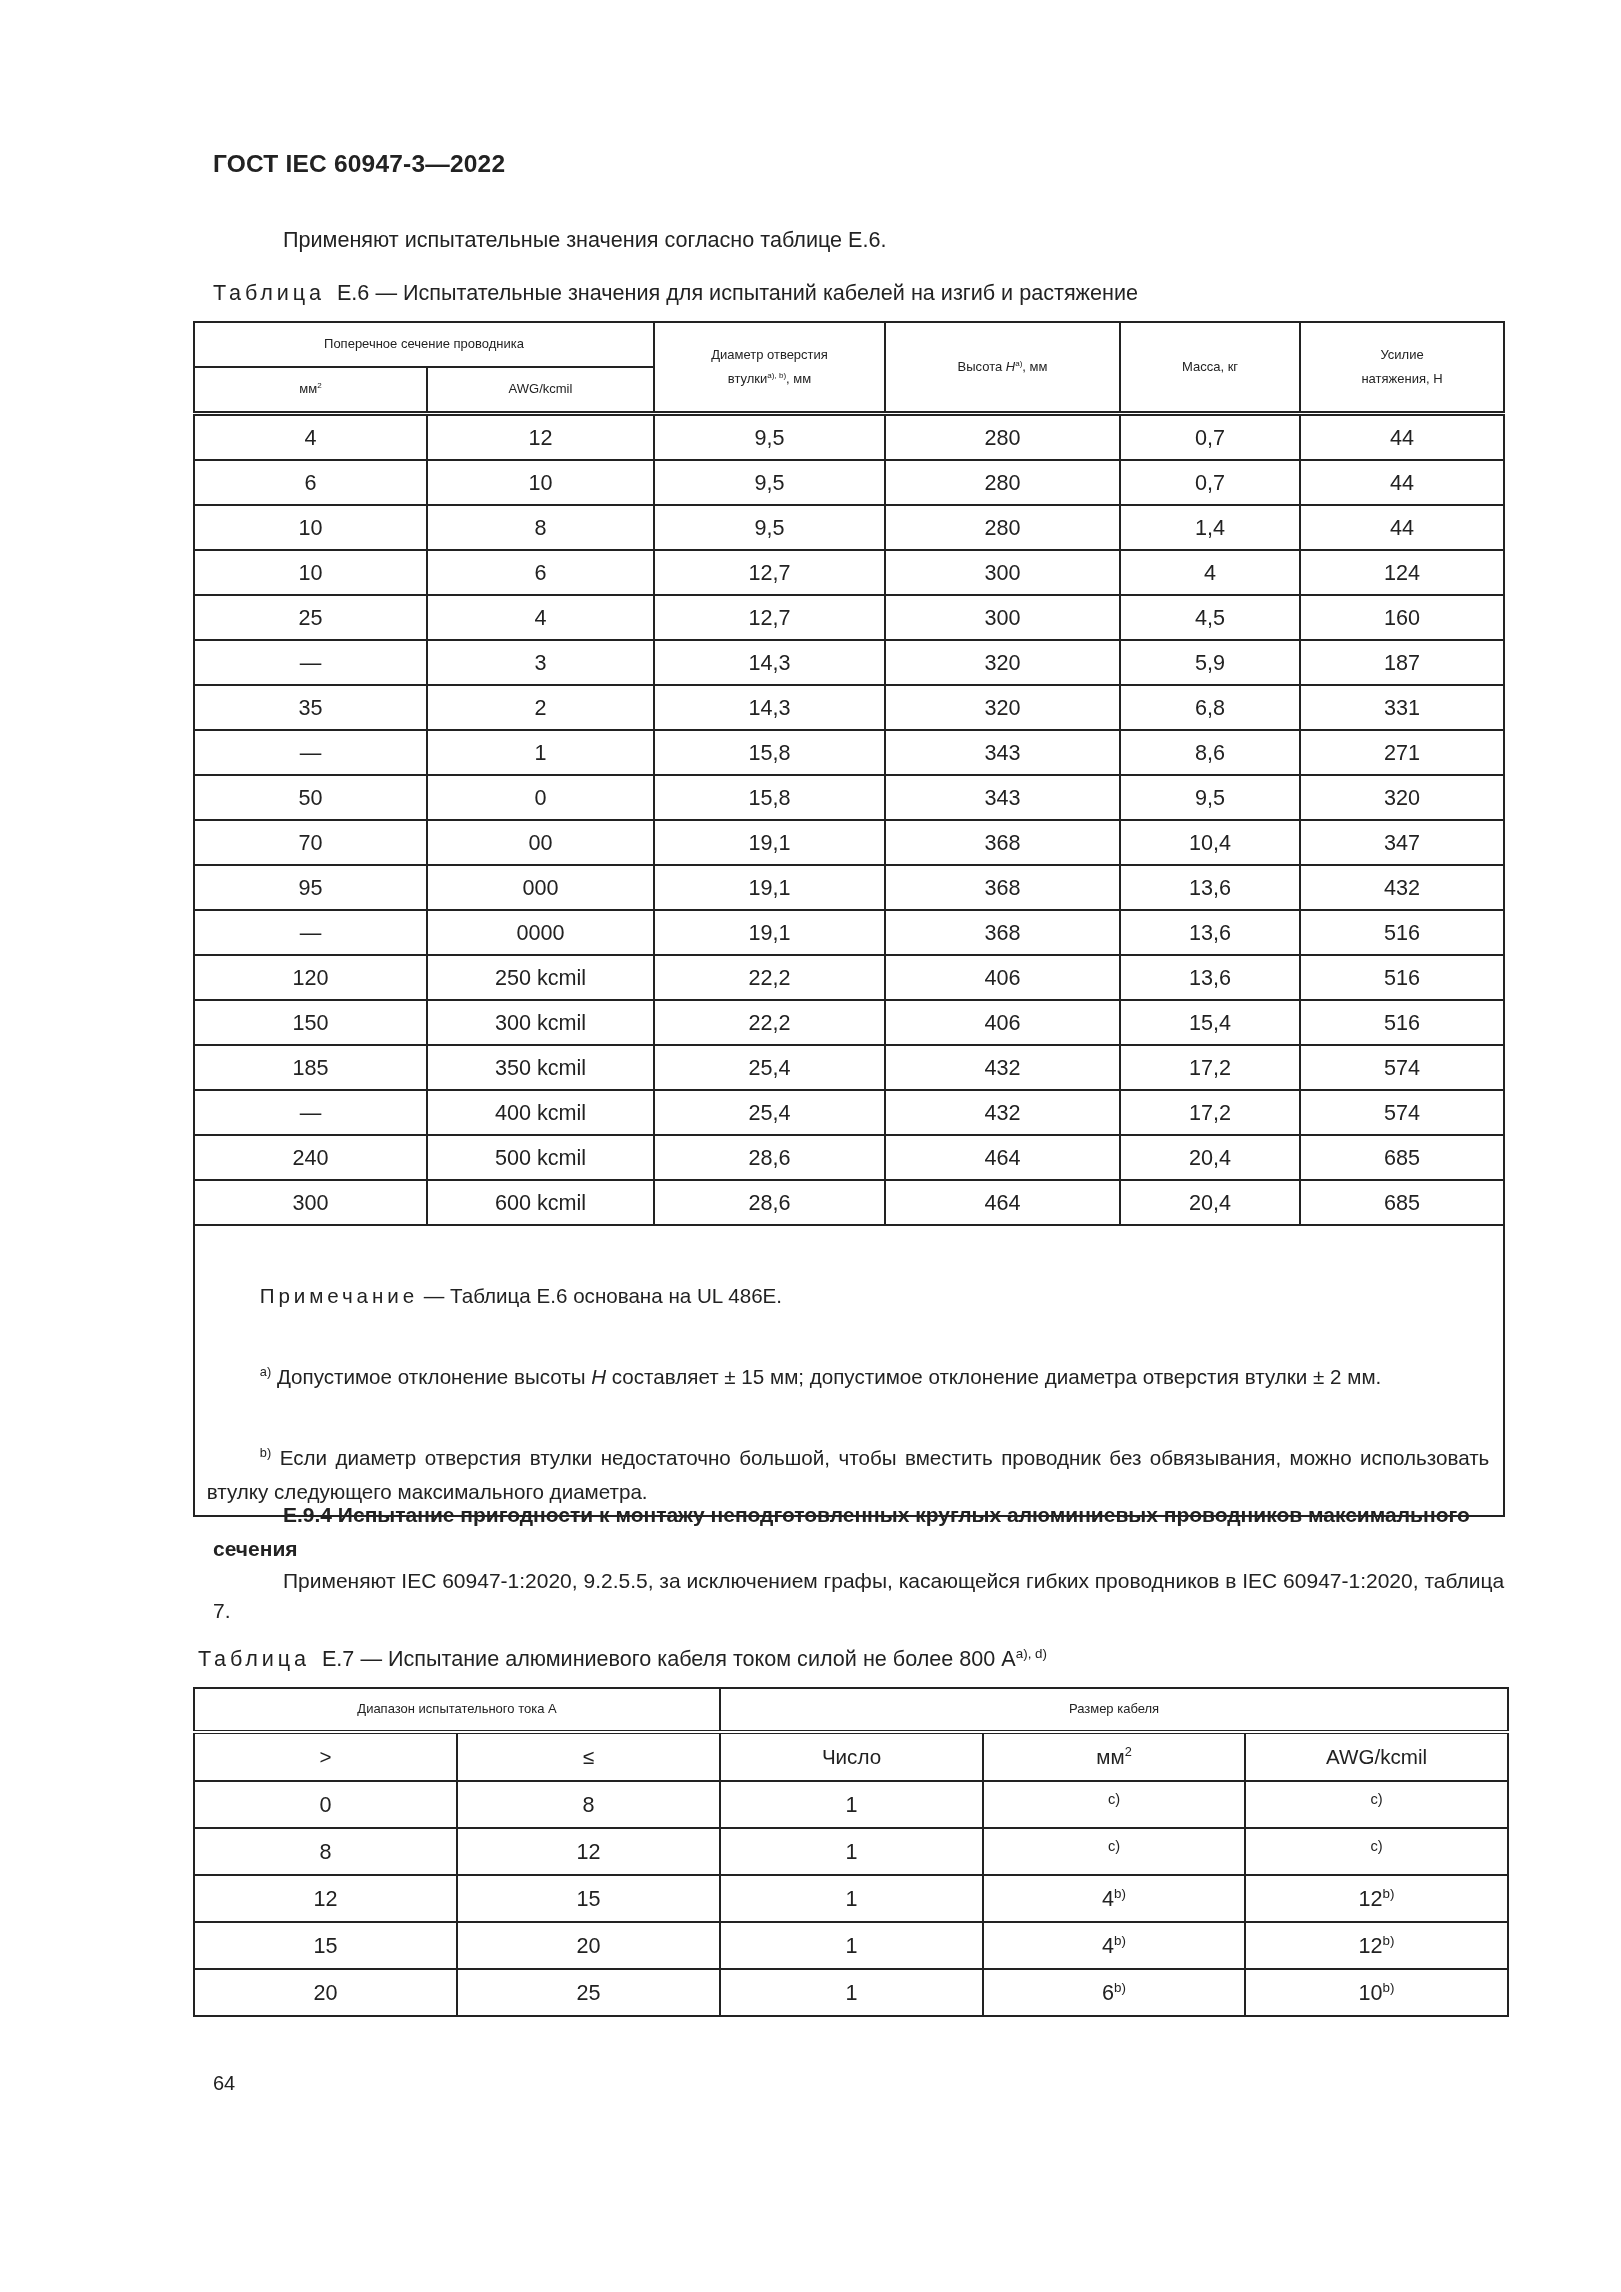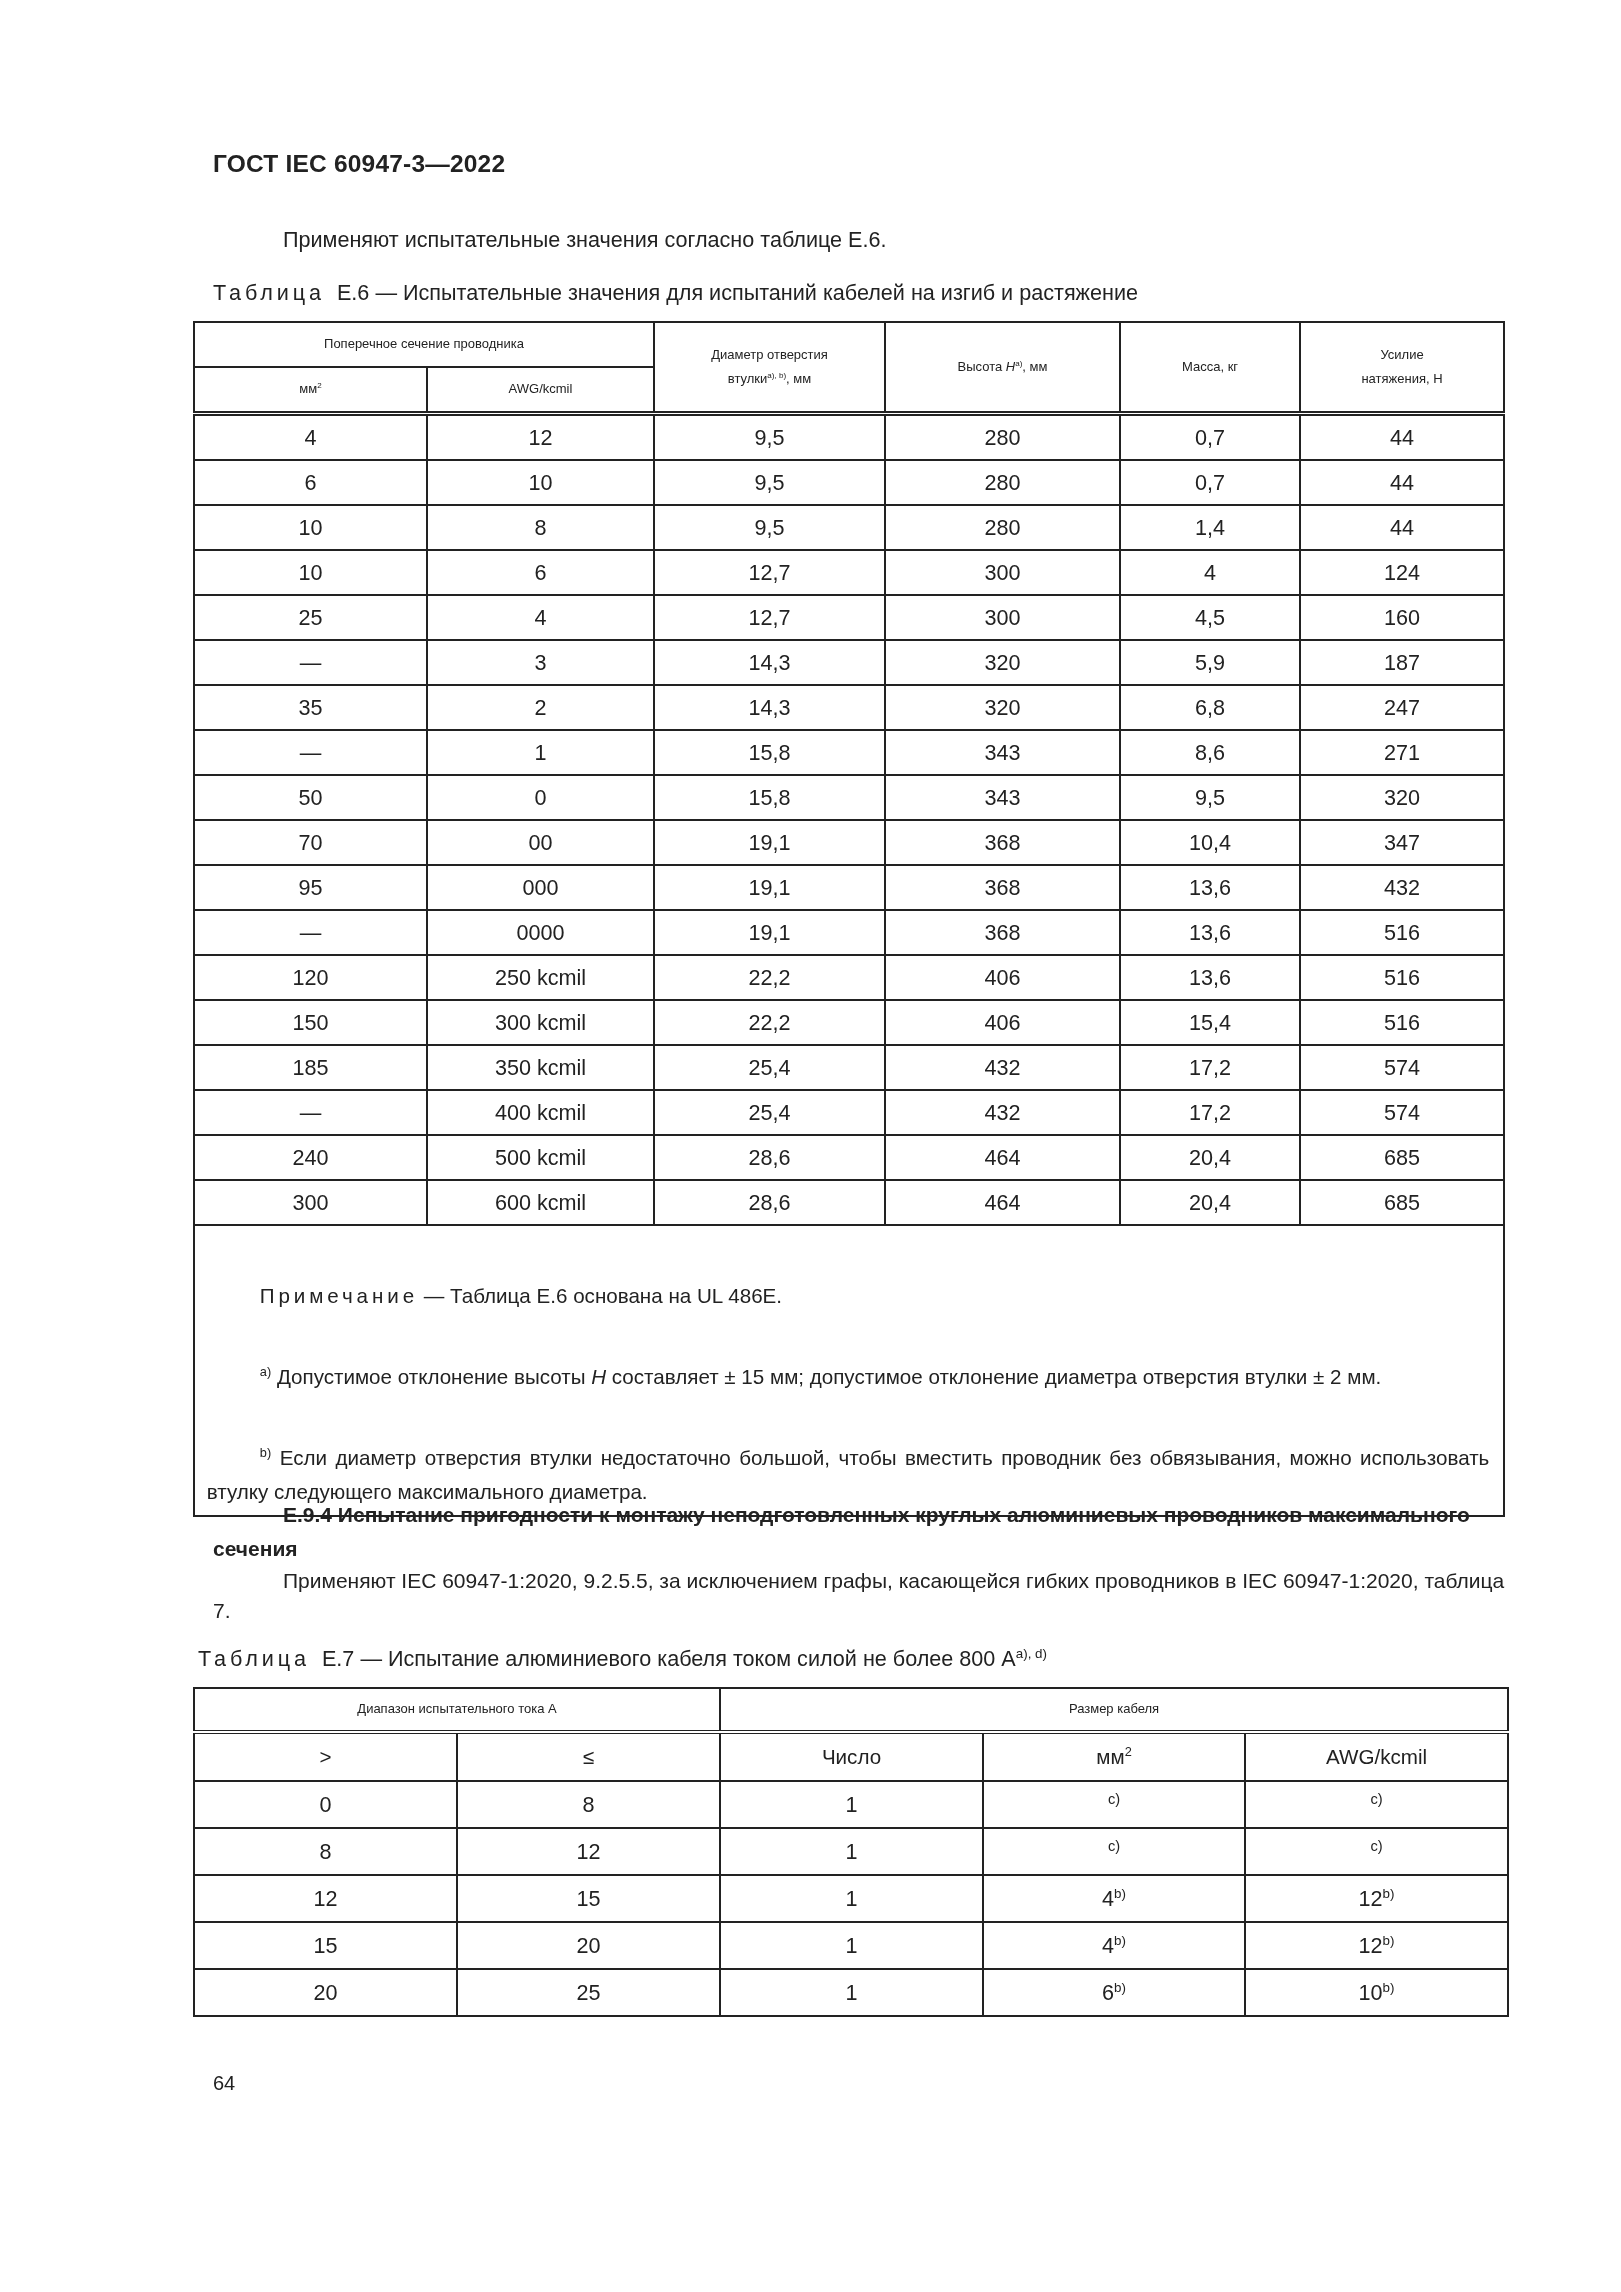--- a/index.html
+++ b/index.html
@@ -125,21 +125,21 @@
         <td>320</td>
         <td>5,9</td>
         <td>187</td>
       </tr>
       <tr>
         <td>35</td>
         <td>2</td>
         <td>14,3</td>
         <td>320</td>
         <td>6,8</td>
-        <td>247</td>
+        <td>331</td>
       </tr>
       <tr>
         <td>—</td>
         <td>1</td>
         <td>15,8</td>
         <td>343</td>
         <td>8,6</td>
         <td>271</td>
       </tr>
       <tr>

